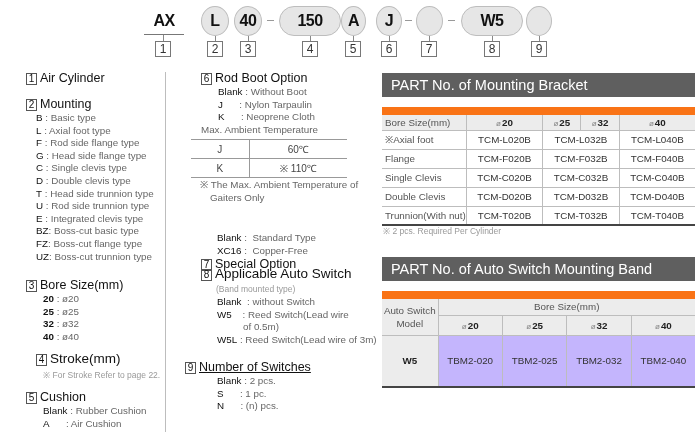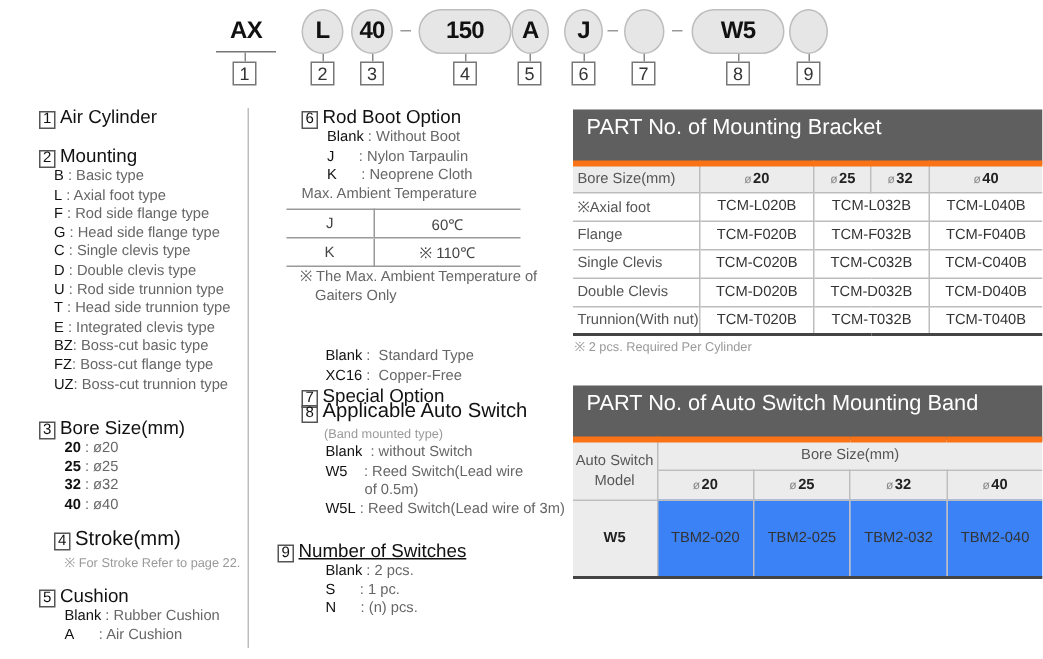--- a/index.html
+++ b/index.html
@@ -27,33 +27,33 @@
 
   .vdivider { position: absolute; left: 165px; top: 72px; width: 1px; height: 360px; background: #bdbdbd; }
 
   
   .temp-table { position: absolute; left: 191px; top: 139px; width: 156px; border-collapse: collapse; font-size: 10px; color: #444; }
   .temp-table td { height: 19px; border-top: 1px solid #999; text-align: center; }
   .temp-table tr:last-child td { border-bottom: 1px solid #999; }
   .temp-table td:first-child { width: 58px; border-right: 1px solid #999; }
 
   
-  .band { position: absolute; left: 382px; width: 313px; height: 37px; background: #5f5f5f; color: #fff; font-size: 14.5px; line-height: 24px; padding-left: 9px; }
+  .band { position: absolute; left: 382px; width: 313px; height: 24px; background: #5f5f5f; color: #fff; font-size: 14.5px; line-height: 24px; padding-left: 9px; }
   .tbl { position: absolute; left: 382px; width: 313px; border-collapse: collapse; font-size: 9.8px; color: #333; }
   .tbl th, .tbl td { border: 1px solid #bdbdbd; text-align: center; font-weight: normal; white-space: nowrap; }
   .tbl th { background: #ececec; }
   .tbl tr > *:first-child { border-left: none; }
   .tbl tr > *:last-child { border-right: none; }
-  .tbl { border-top: 4px solid #f97316; border-bottom: 2px solid #444; }
+  .tbl { border-top: 8px solid #f97316; border-bottom: 2px solid #444; }
   .bracket td, .bracket th { height: 19px; }
   .bracket td.rowhead, .bracket th.rowhead { text-align: left; padding-left: 3px; color: #555; }
   .phi { color: #888; font-size: 8px; margin-right: 1px; }
   .bold { font-weight: bold; color: #222; }
   .band-tbl th { height: 20px; }
-  .band-tbl td { height: 52px; background: #3b82f6; }
+  .band-tbl td { height: 52px; background: #c4b5fd; }
   .band-tbl th.modelhead { background: #ececec; line-height: 13px; color: #555; }
 </style>
 </head>
 <body>
 
 <div>
   <div class="code plain" style="left:144px;width:40px;">AX</div>
   <div class="ax-underline"></div>
   <div class="stem" style="left:163px;top:35px;height:6px;"></div>
   <div class="numbox" style="left:155px;">1</div>
@@ -104,22 +104,22 @@
 <div class="sec-title" style="left:26px;top:97px;">
   <span class="nb">2</span><span>Mounting</span>
 </div>
 <div class="list" style="left:36px;top:112px;" id="list-s2">
     <div><span class="k">B</span><span style="white-space: pre;"> : </span><span>Basic type</span></div>
     <div><span class="k">L</span><span style="white-space: pre;"> : </span><span>Axial foot type</span></div>
     <div><span class="k">F</span><span style="white-space: pre;"> : </span><span>Rod side flange type</span></div>
     <div><span class="k">G</span><span style="white-space: pre;"> : </span><span>Head side flange type</span></div>
     <div><span class="k">C</span><span style="white-space: pre;"> : </span><span>Single clevis type</span></div>
     <div><span class="k">D</span><span style="white-space: pre;"> : </span><span>Double clevis type</span></div>
+    <div><span class="k">T</span><span style="white-space: pre;"> : </span><span>Head side trunnion type</span></div>
     <div><span class="k">U</span><span style="white-space: pre;"> : </span><span>Rod side trunnion type</span></div>
-    <div><span class="k">T</span><span style="white-space: pre;"> : </span><span>Head side trunnion type</span></div>
     <div><span class="k">E</span><span style="white-space: pre;"> : </span><span>Integrated clevis type</span></div>
     <div><span class="k">BZ</span><span style="white-space: pre;">: </span><span>Boss-cut basic type</span></div>
     <div><span class="k">FZ</span><span style="white-space: pre;">: </span><span>Boss-cut flange type</span></div>
     <div><span class="k">UZ</span><span style="white-space: pre;">: </span><span>Boss-cut trunnion type</span></div>
   </div>
 
 <div class="sec-title" style="left:26px;top:278px;">
   <span class="nb">3</span><span>Bore Size</span><span style="font-weight:normal;">(mm)</span>
 </div>
 <div class="list" style="left:43px;top:293px;" id="list-s3">

